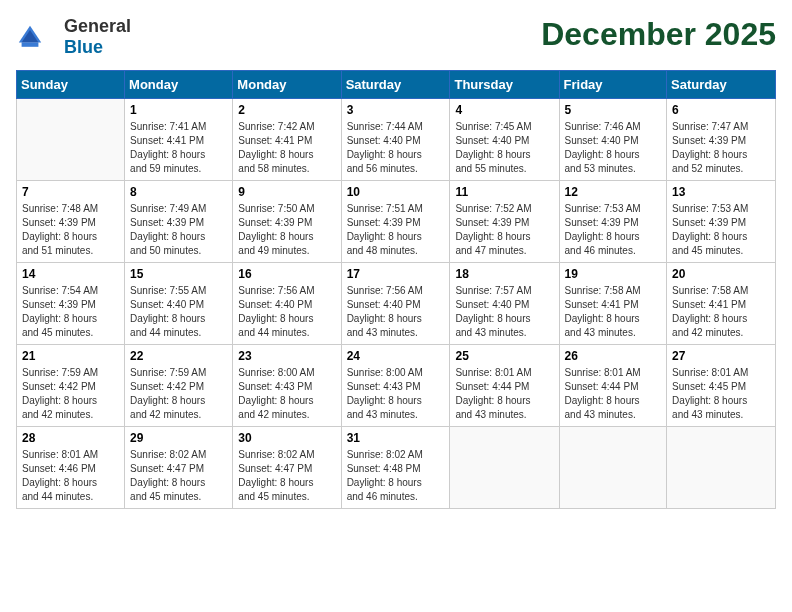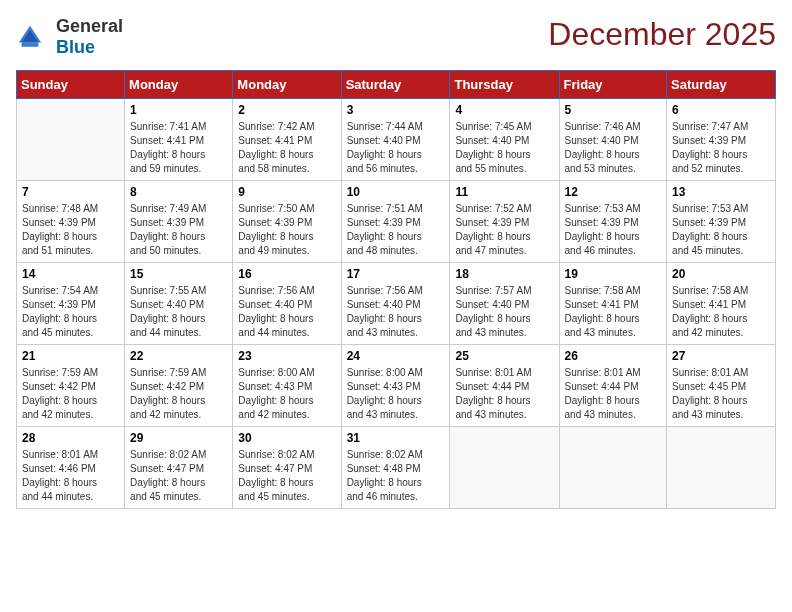--- a/index.html
+++ b/index.html
@@ -12,55 +12,55 @@
     }
     .header {
       display: flex;
       justify-content: space-between;
       align-items: flex-start;
       margin-bottom: 12px;
     }
     .logo {
       display: flex;
       align-items: center;
-      gap: 12px;
+      gap: 20px;
     }
     .logo-text-general {
       font-size: 18px;
       font-weight: bold;
       color: #333;
     }
     .logo-text-blue {
       font-size: 18px;
       font-weight: bold;
       color: #0369a1;
     }
     .logo-icon {
       width: 28px;
       height: 28px;
     }
     .title-block {
       text-align: right;
     }
     .month-title {
       font-size: 32px;
-      font-weight: normal;
-      color: #7f1d1d;
+      font-weight: bold;
+      color: #14532d;
     }
     .location-title {
       font-size: 15px;
       color: #555;
     }
     .calendar {
       width: 100%;
       border-collapse: collapse;
       font-size: 11px;
     }
     .calendar thead th {
-      background: #b91c1c;
+      background: #0369a1;
       color: #fff;
       padding: 6px 4px;
       text-align: left;
       font-size: 13px;
       font-weight: bold;
       border: 1px solid #2c66c0;
     }
     .calendar tbody td {
       border: 1px solid #ccc;
       vertical-align: top;

